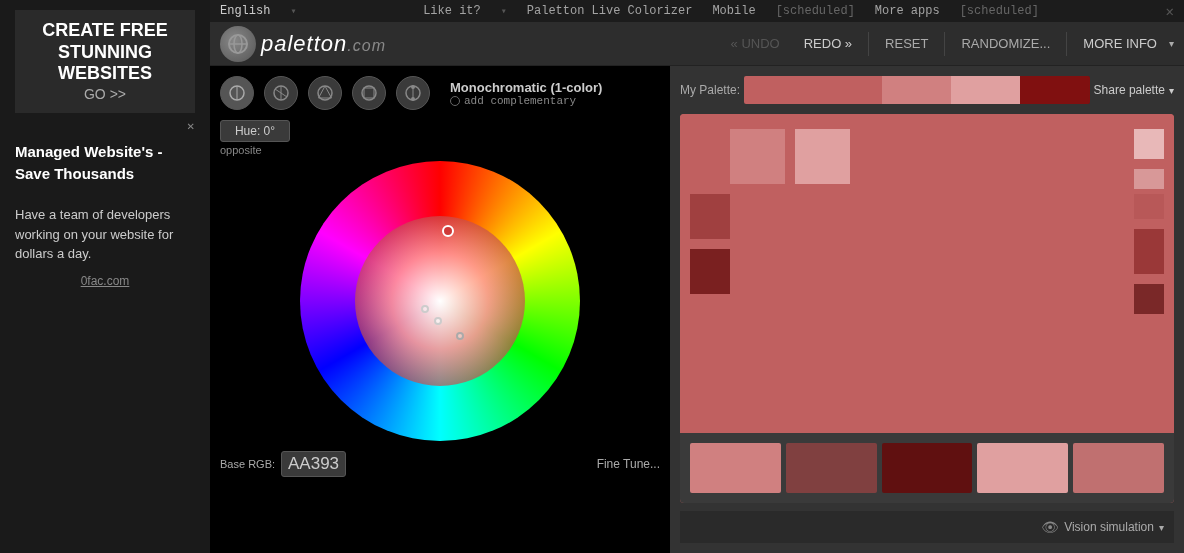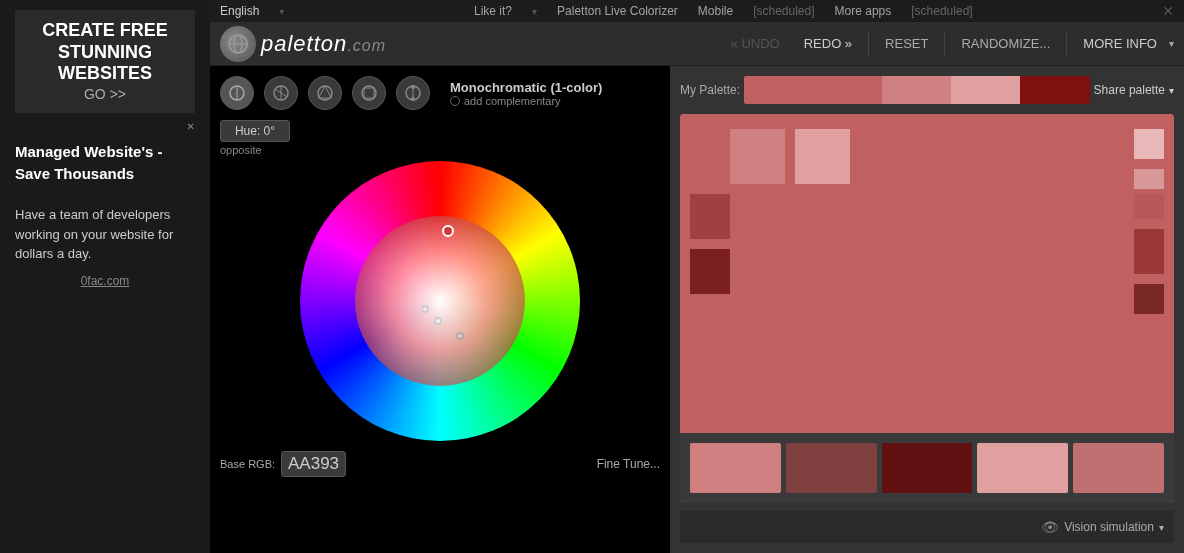--- a/index.html
+++ b/index.html
@@ -61,20 +61,21 @@
     }
 
     
     #top-nav {
       background: #1c1c1c;
       height: 22px;
       display: flex;
       align-items: center;
       padding: 0 10px;
       gap: 20px;
+      font-family: Liberation Mono, monospace;
     }
     .nav-item {
       color: #a3a3a3;
       font-size: 12px;
       cursor: pointer;
     }
     .nav-item-active {
       color: #ccc;
     }
     .nav-separator {
@@ -185,20 +186,21 @@
       color: #ccc;
       font-size: 13px;
       font-weight: bold;
     }
     .mode-add {
       color: #888;
       font-size: 11px;
       display: flex;
       align-items: center;
       gap: 4px;
+      font-family: Liberation Mono, monospace;
     }
     .mode-add-radio {
       width: 10px;
       height: 10px;
       border-radius: 50%;
       border: 1px solid #666;
       display: inline-block;
     }
 
     

